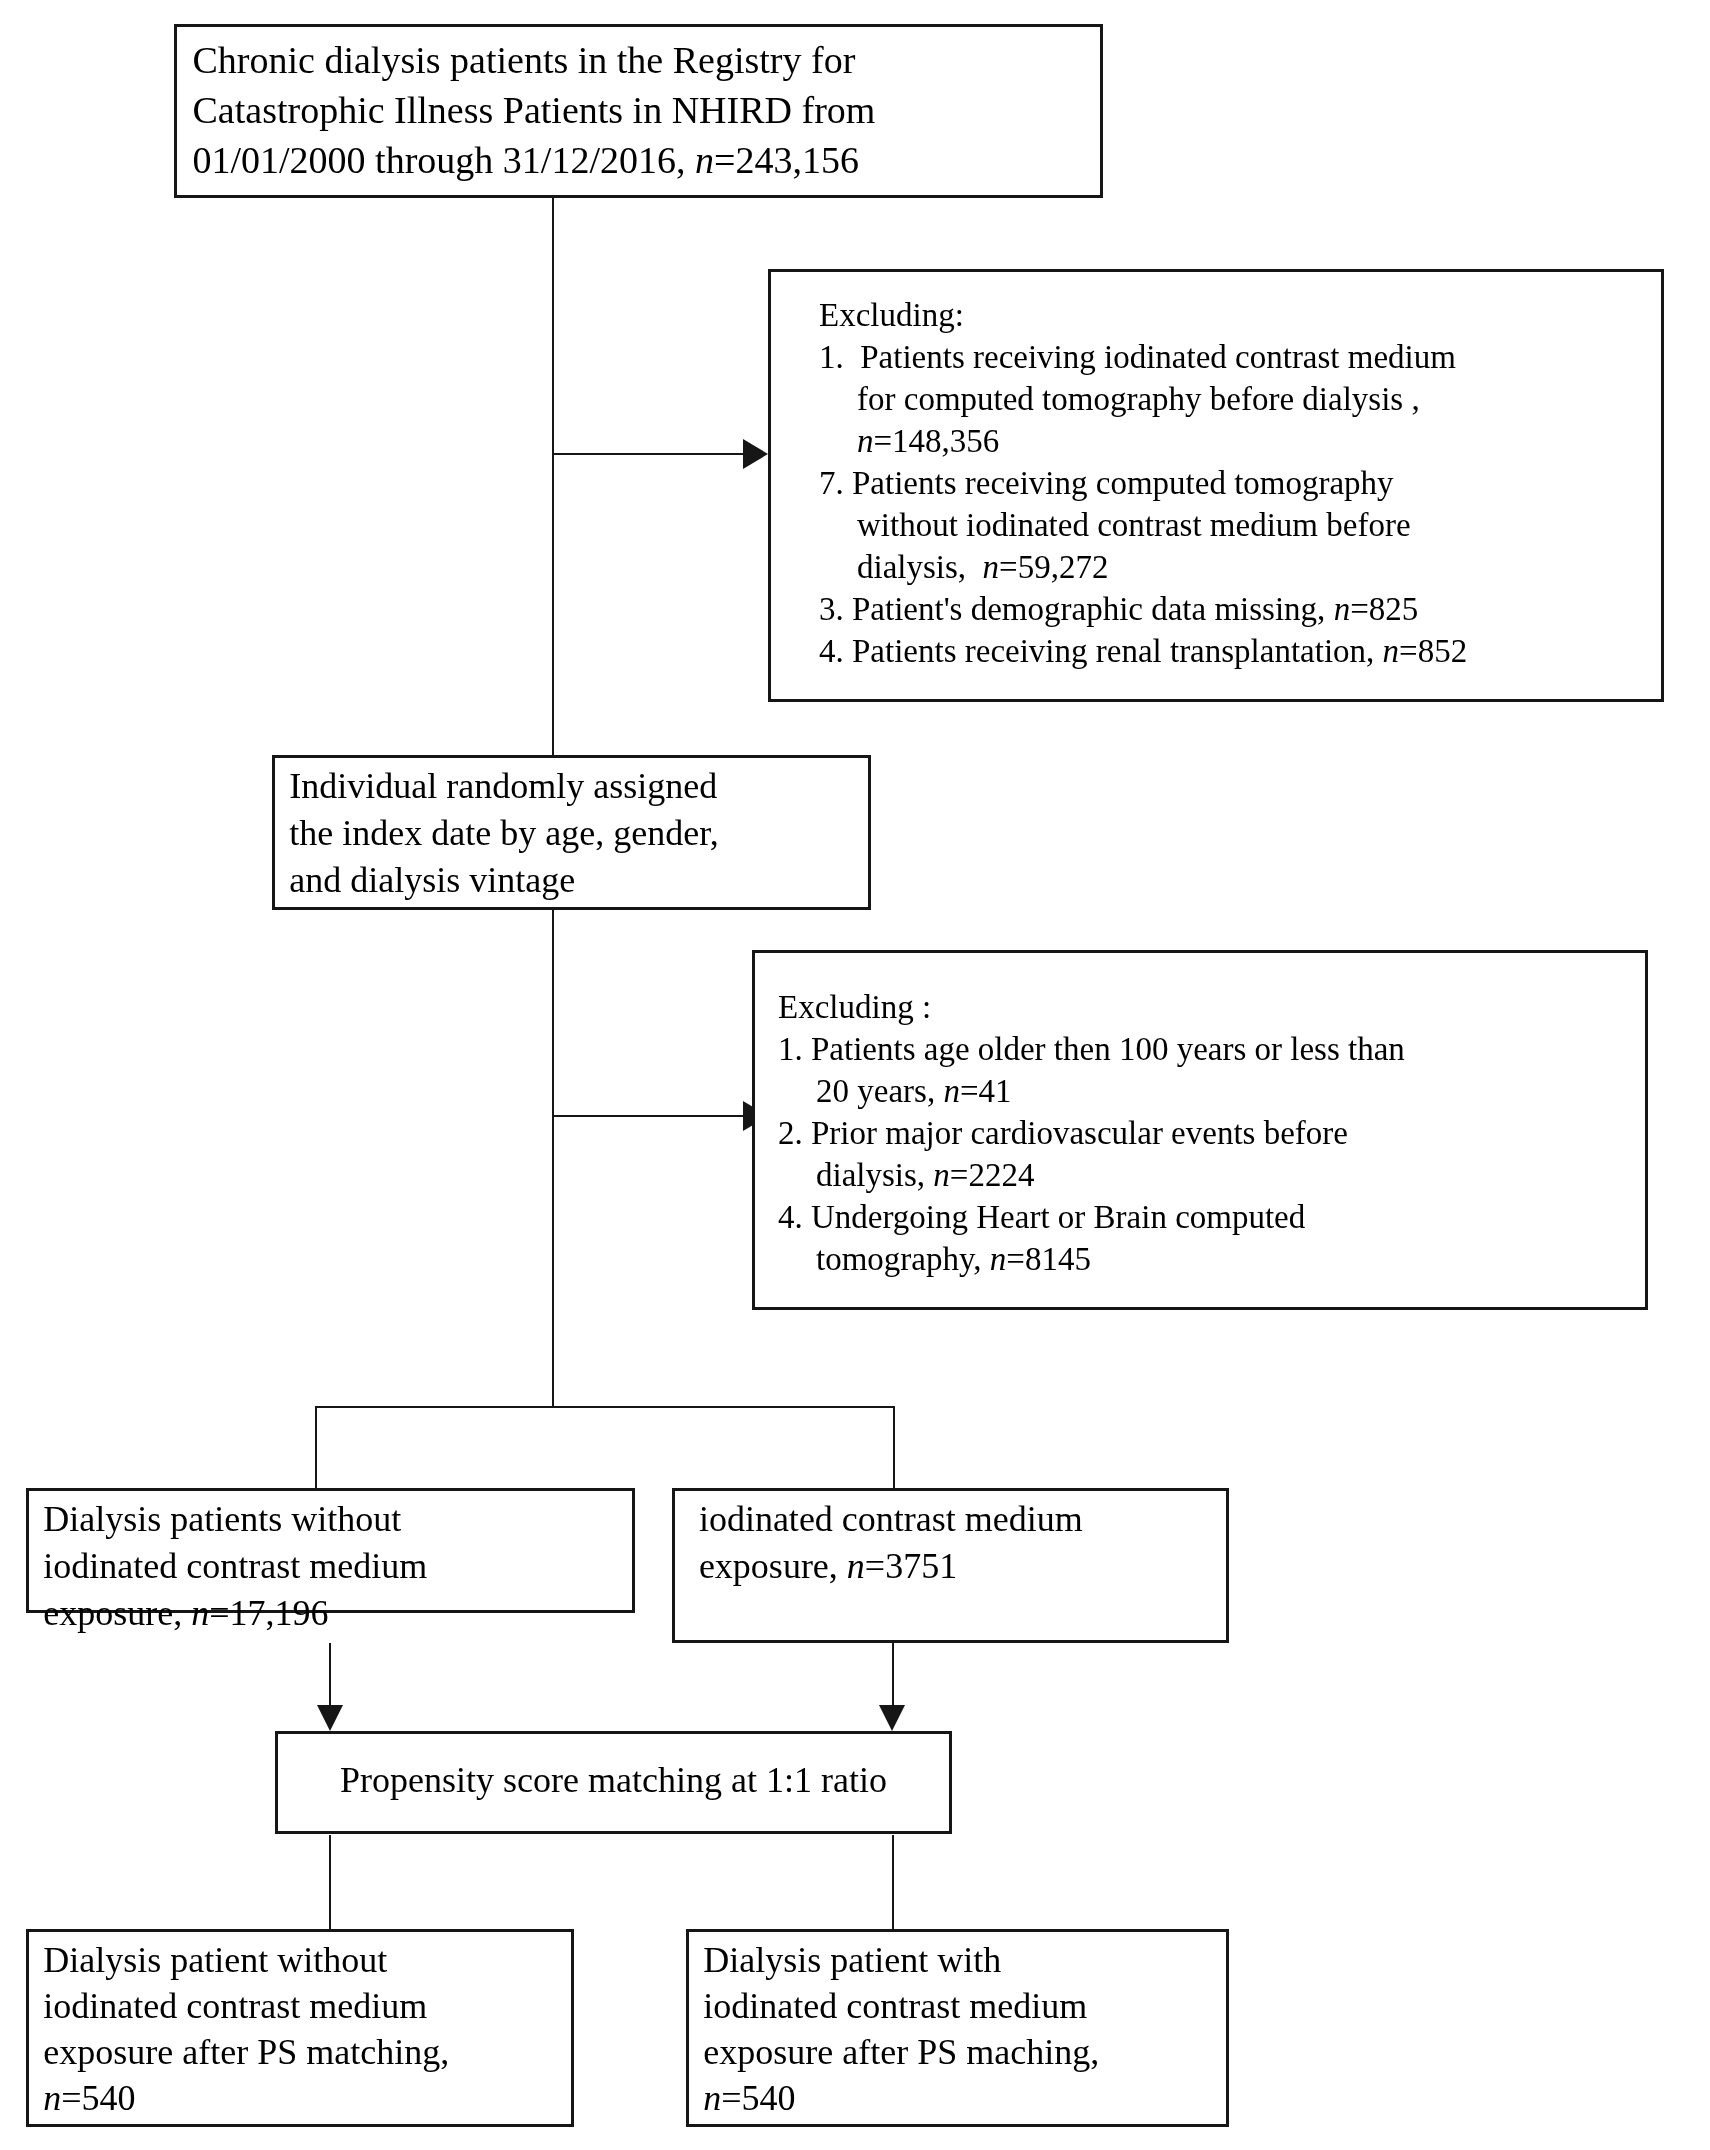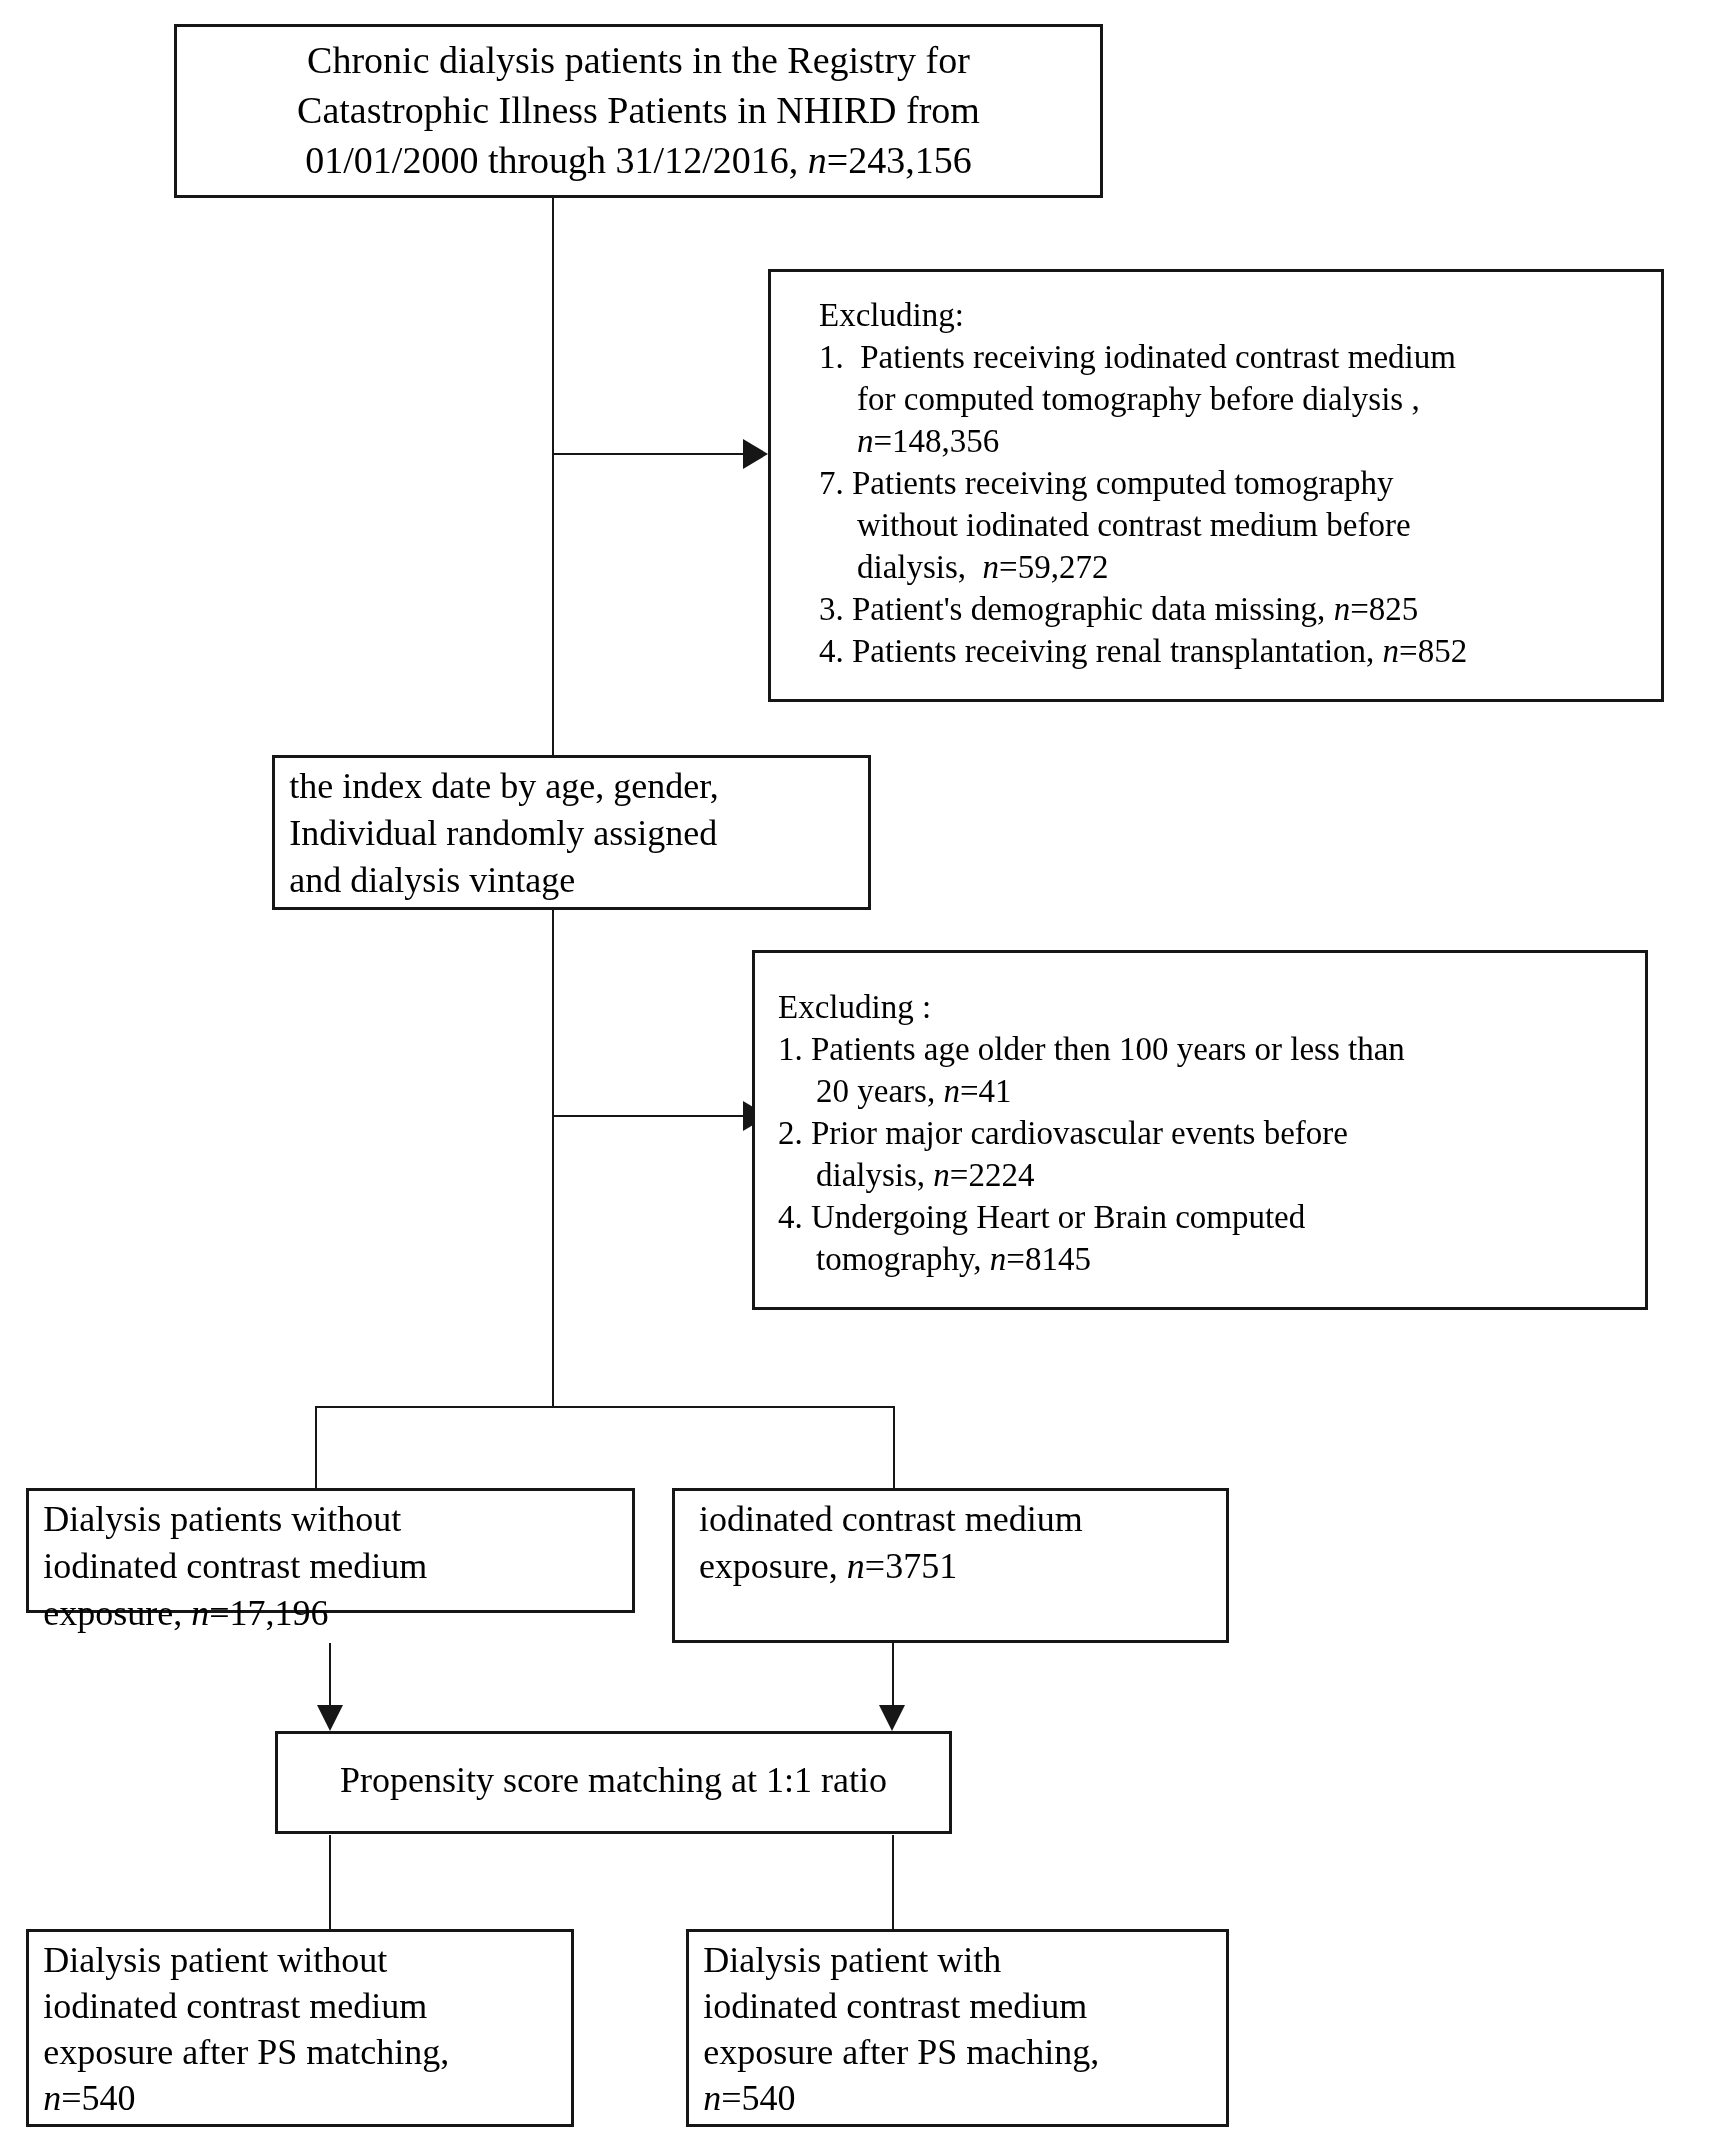--- a/index.html
+++ b/index.html
@@ -15,21 +15,21 @@
     position: absolute;
     box-sizing: border-box;
     background: #ffffff;
     border: 3.6px solid #161616;
     color: #000000;
   }
   .line { white-space: pre-wrap; }
   .ind0 { padding-left: 0; }
   .ind1 { padding-left: 38px; }
   .ind2 { padding-left: 9.6px; }
-  .fs-top  { font-size: 38px; line-height: 50px; padding: 8.4px 15.5px; text-align: center; }
+  .fs-top  { font-size: 38px; line-height: 50px; padding: 8.4px 15.5px; }
   .fs-mid  { font-size: 36px; line-height: 47px; padding: 4.8px 14.3px; }
   .fs-ex1  { font-size: 33px; line-height: 42px; padding: 21.5px 23px 0 23px; }
   .fs-ex2  { font-size: 33px; line-height: 42px; padding: 33px 23px 0 23px; }
   .fs-bot  { font-size: 36px; line-height: 46px; padding: 4.8px 14.3px; }
   .fs-prop { font-size: 36px; line-height: 93px; padding: 0 6px; text-align: center; }
   .vline, .hline { position: absolute; background: #161616; }
   .vline { width: 2.4px; }
   .hline { height: 2.4px; }
   .arr-right {
     position: absolute; width: 0; height: 0;
@@ -84,22 +84,22 @@
       <div class="line ind1">for computed tomography before dialysis ,</div>
       <div class="line ind1"><i>n</i>=148,356</div>
       <div class="line ind0">7. Patients receiving computed tomography</div>
       <div class="line ind1">without iodinated contrast medium before</div>
       <div class="line ind1">dialysis,  <i>n</i>=59,272</div>
       <div class="line ind0">3. Patient's demographic data missing, <i>n</i>=825</div>
       <div class="line ind0">4. Patients receiving renal transplantation, <i>n</i>=852</div>
     </div>
 
   <div class="box fs-mid" style="left:272px; top:755px; width:599px; height:155px;">
+      <div class="line ind0">Individual randomly assigned</div>
       <div class="line ind0">the index date by age, gender,</div>
-      <div class="line ind0">Individual randomly assigned</div>
       <div class="line ind0">and dialysis vintage</div>
     </div>
 
   <div class="box fs-ex2" style="left:752px; top:950px; width:896px; height:360px;">
       <div class="line ind0">Excluding :</div>
       <div class="line ind0">1. Patients age older then 100 years or less than</div>
       <div class="line ind1">20 years, <i>n</i>=41</div>
       <div class="line ind0">2. Prior major cardiovascular events before</div>
       <div class="line ind1">dialysis, <i>n</i>=2224</div>
       <div class="line ind0">4. Undergoing Heart or Brain computed</div>

